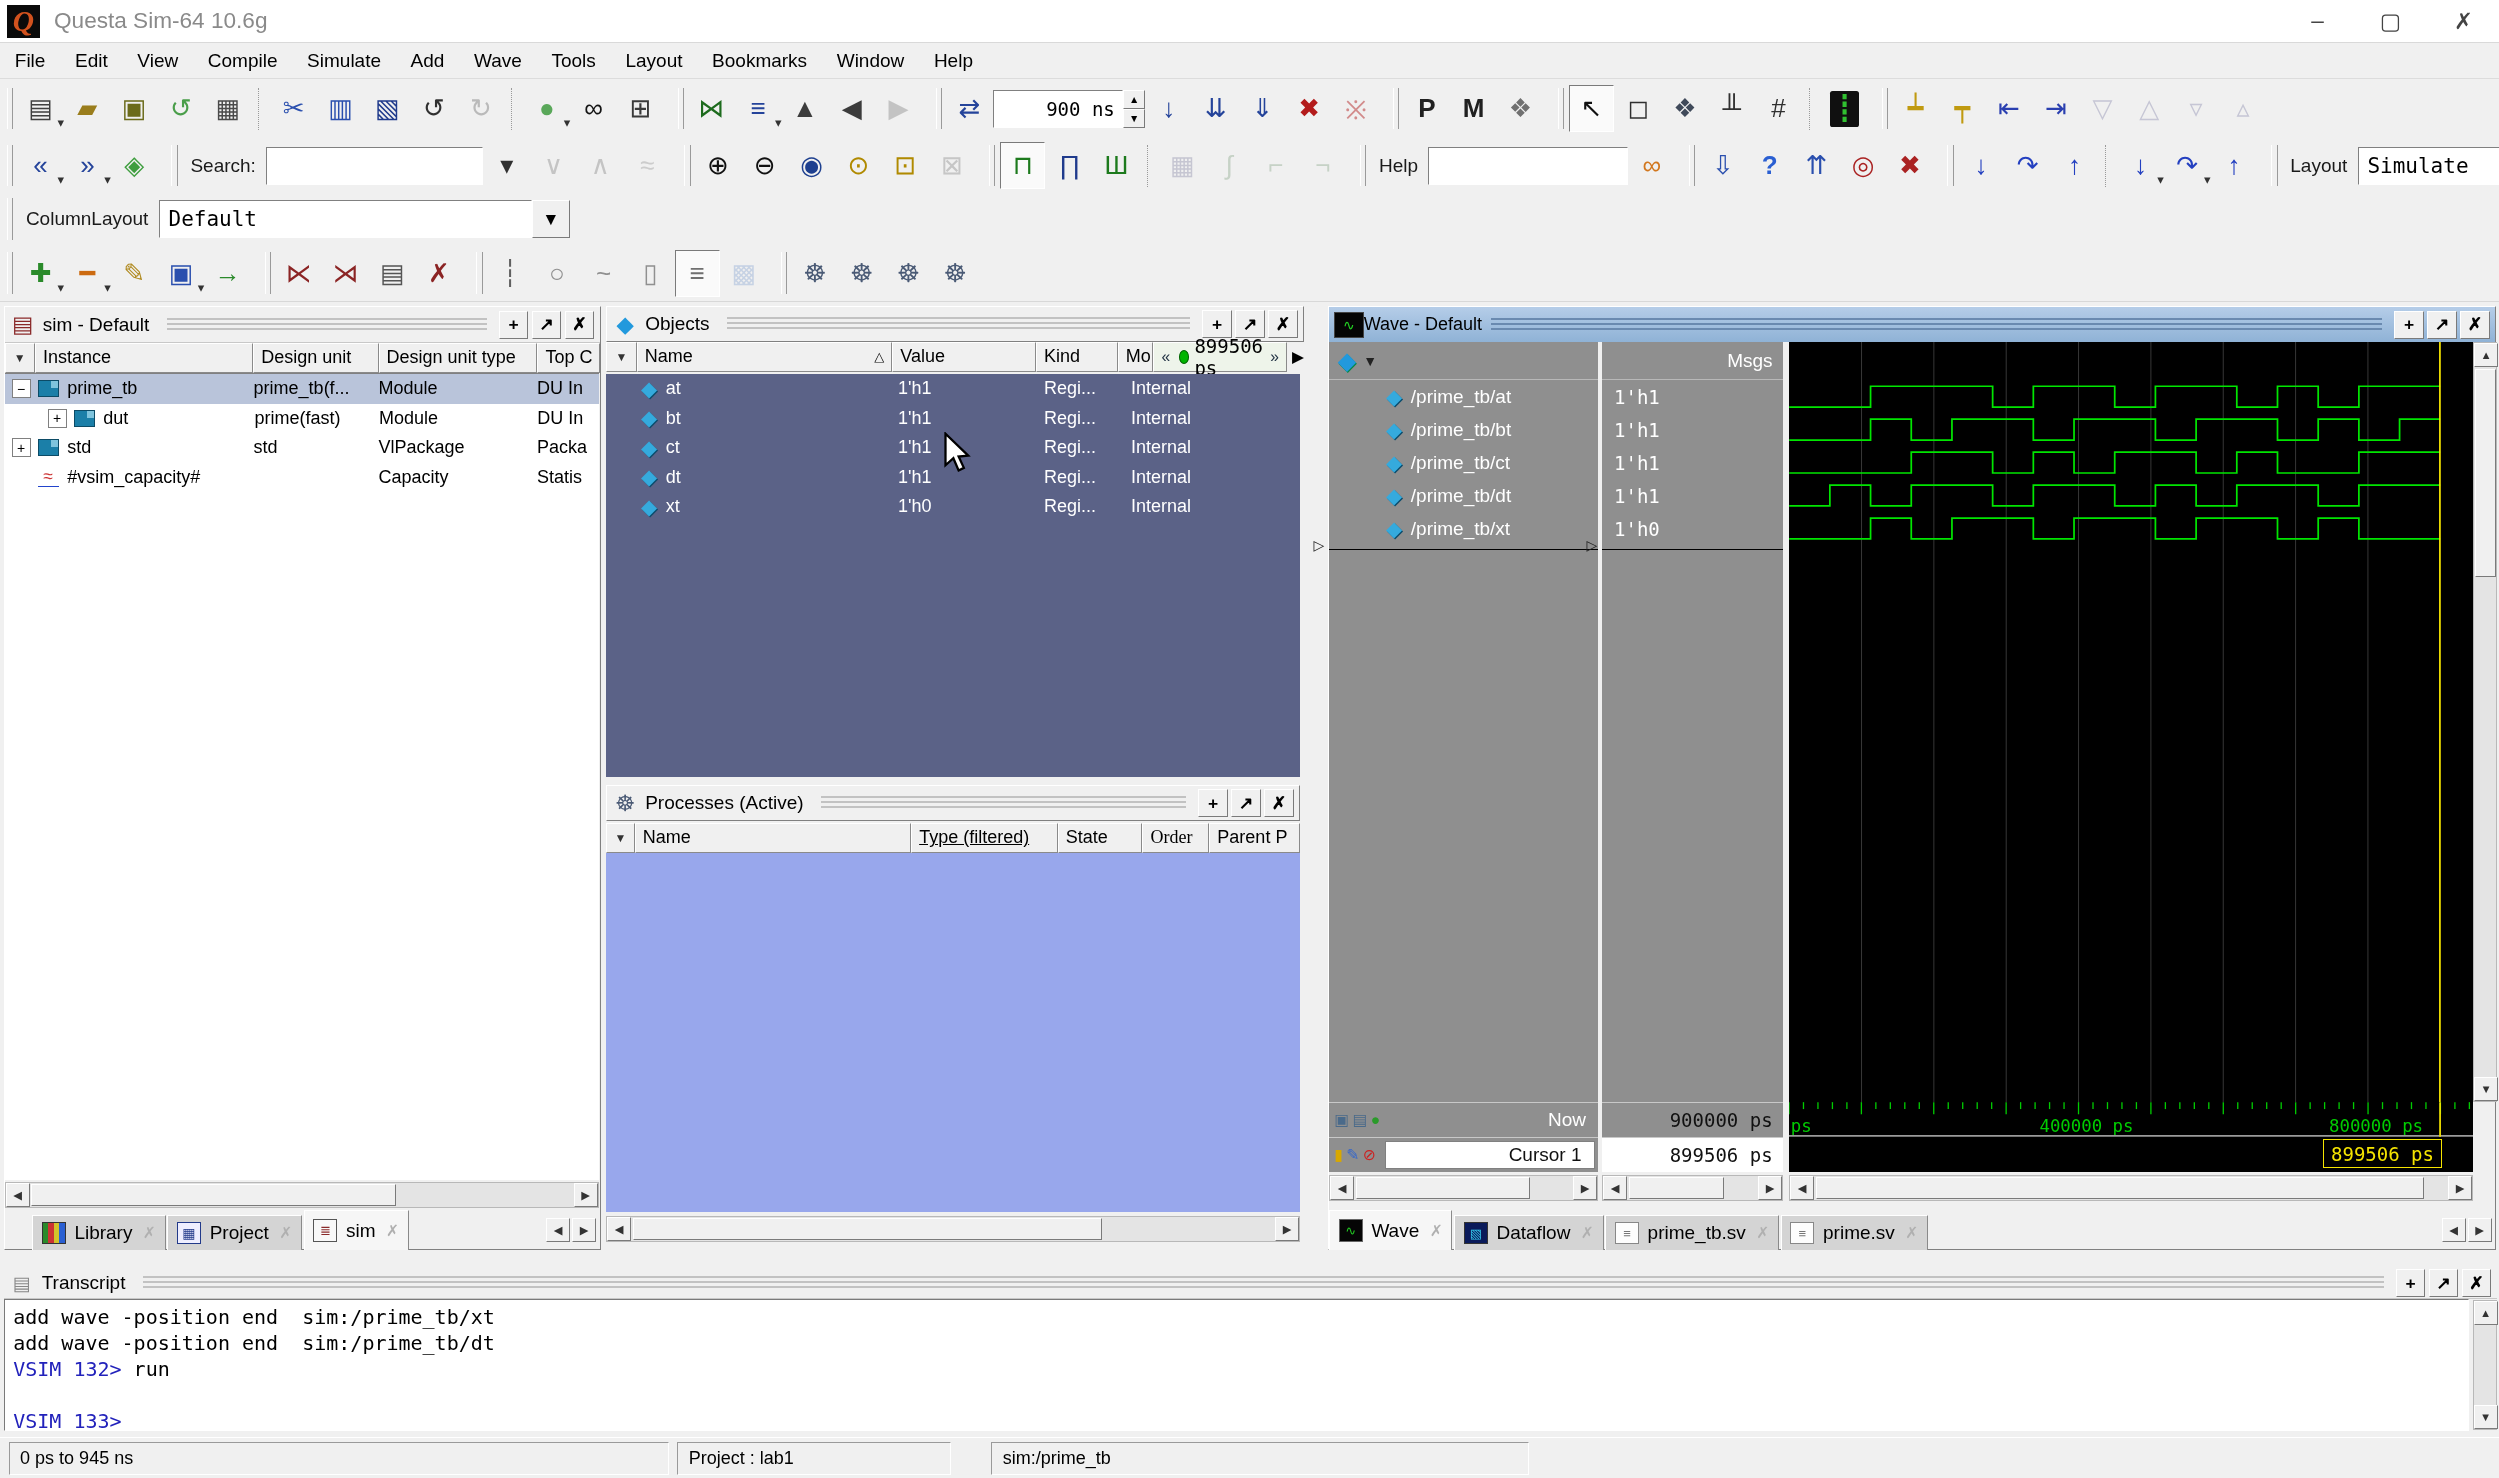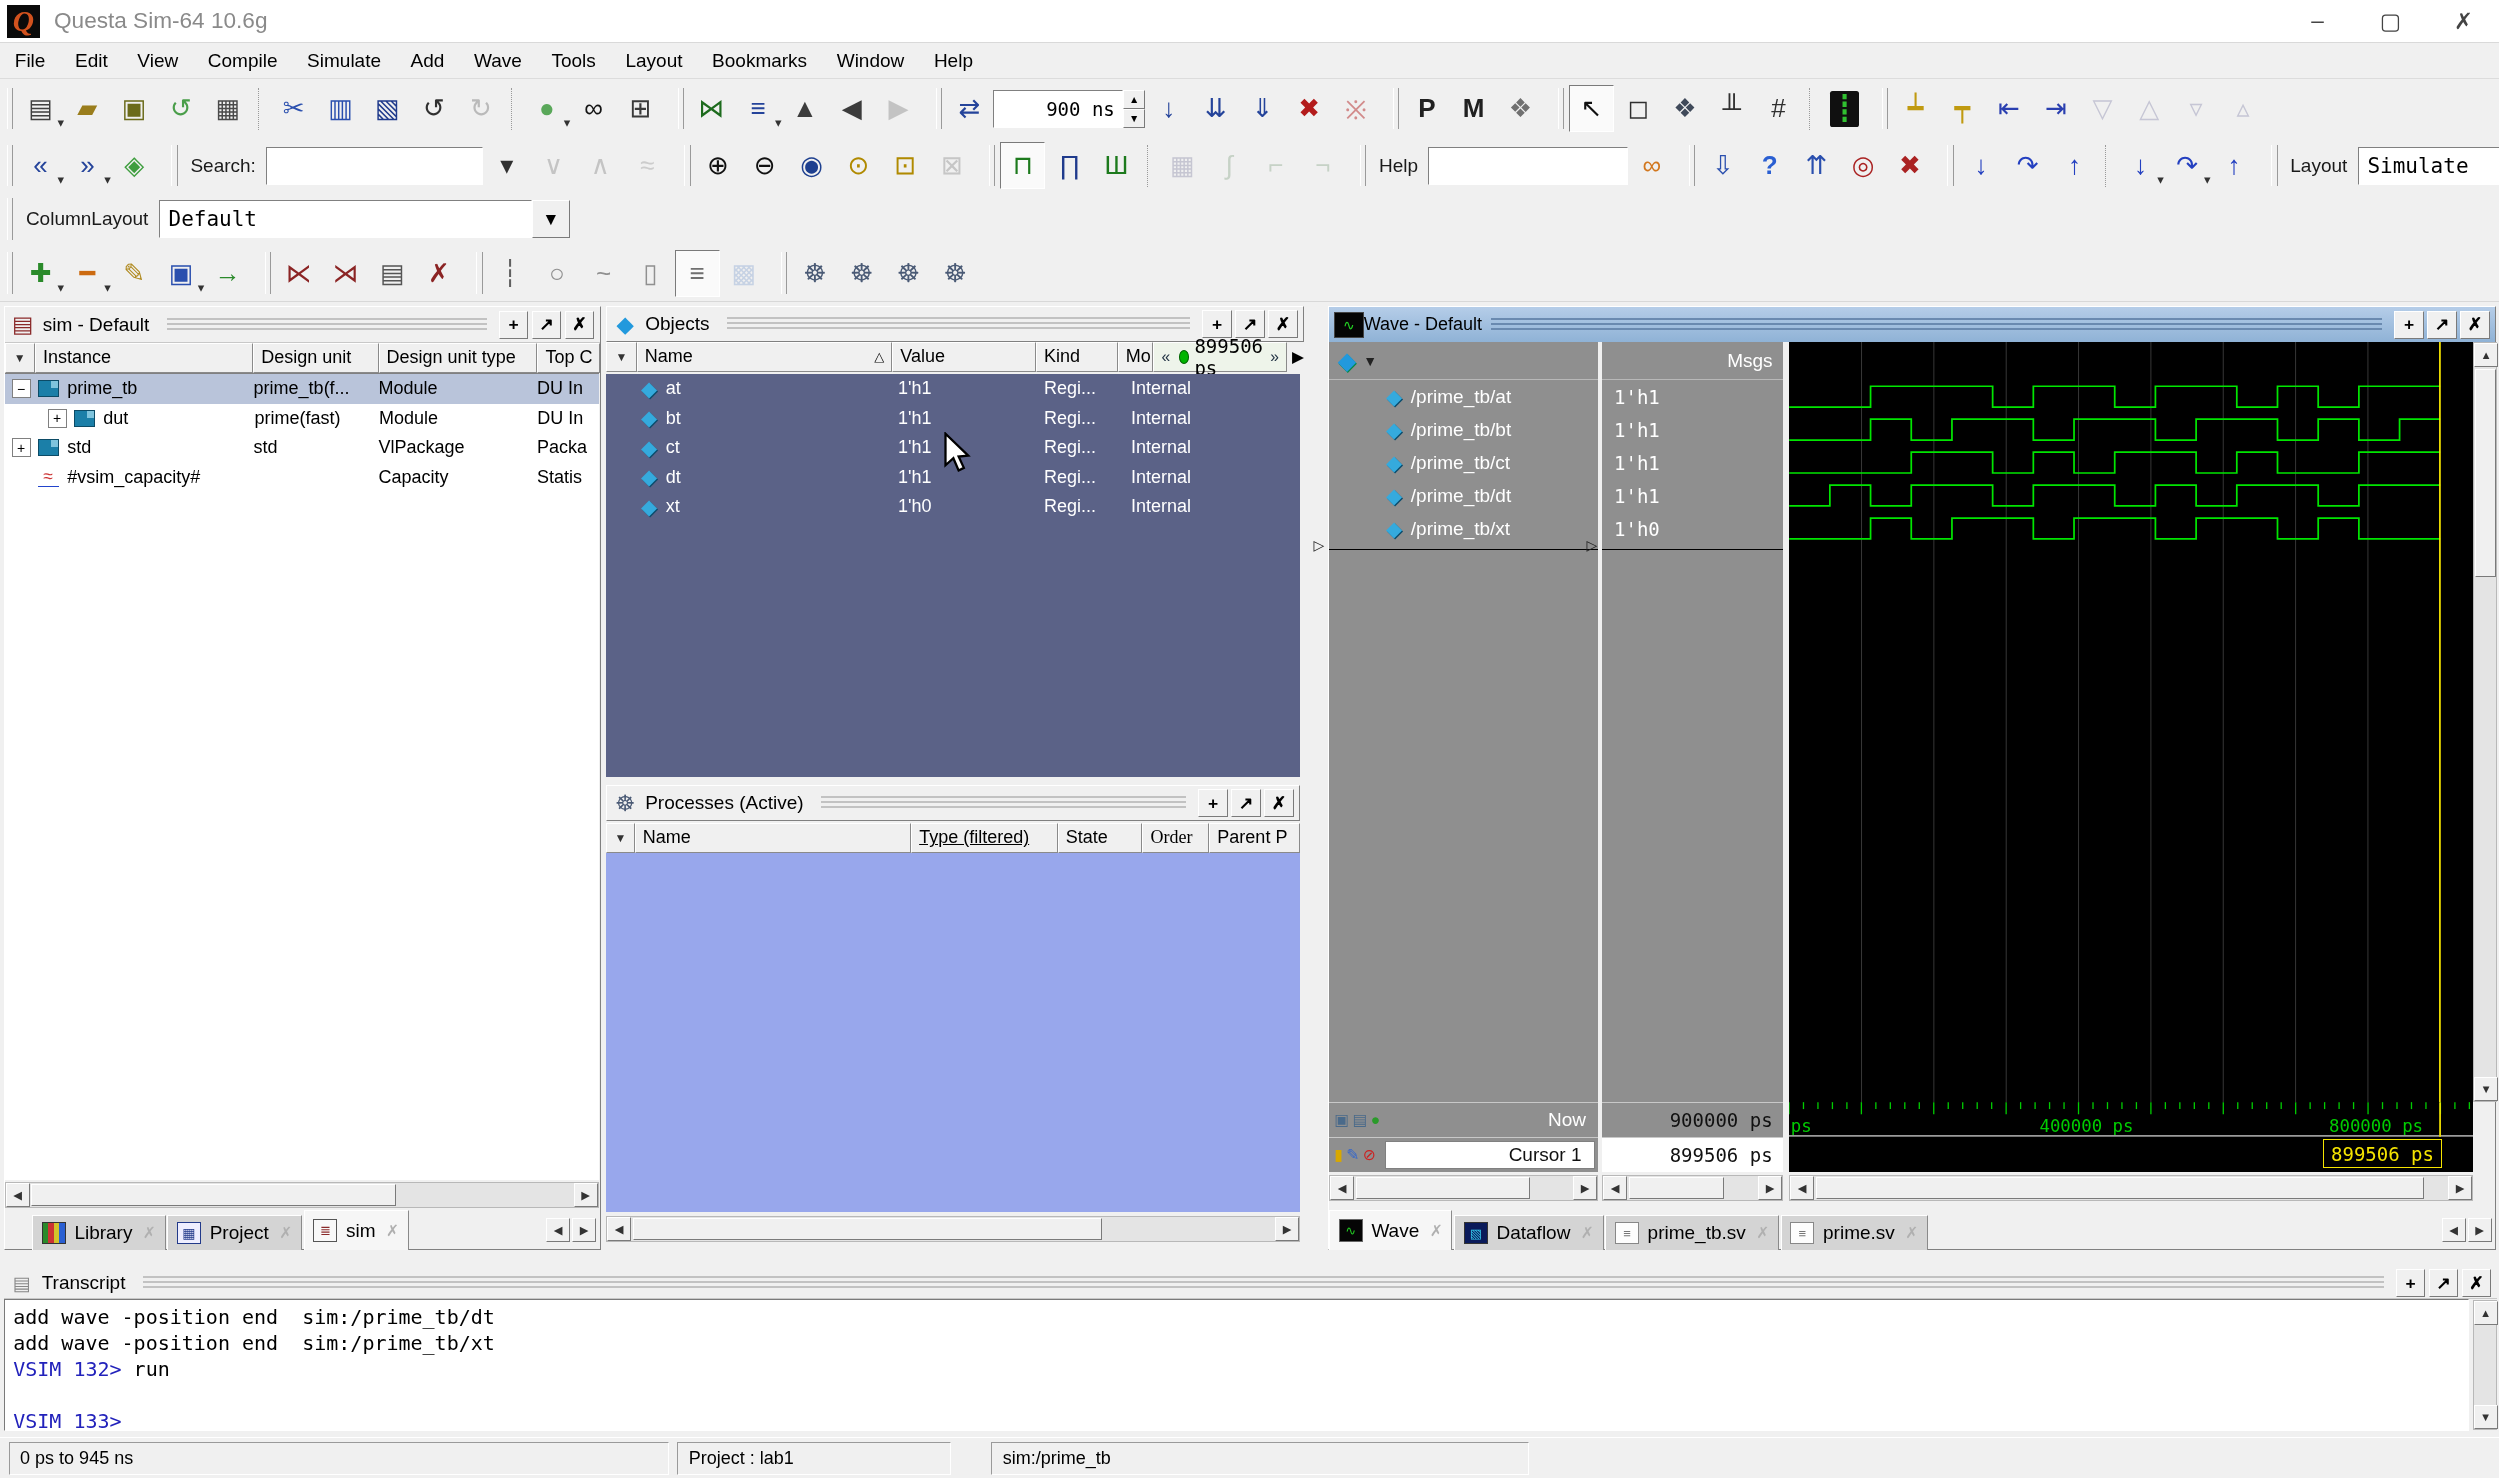--- a/index.html
+++ b/index.html
@@ -938,22 +938,22 @@
     <span class="phead-icon" style="color:#888;font-size:19px;">▤</span>
     <span class="ptitle">Transcript</span>
     <span class="grip"></span>
     <span id="tr-hbtns" style="display:flex;">
         <div class="phbtn">+</div>
         <div class="phbtn">↗</div>
         <div class="phbtn">✗</div>
       </span>
   </div>
   <div id="transcript-body">
+      <div class="tline"><span>add wave -position end  sim:/prime_tb/xt</span></div>
       <div class="tline"><span>add wave -position end  sim:/prime_tb/dt</span></div>
-      <div class="tline"><span>add wave -position end  sim:/prime_tb/xt</span></div>
       <div class="tline"><span class="prompt">VSIM 132&gt;</span><span> run</span></div>
       <div class="tline"><span></span></div>
       <div class="tline"><span class="prompt">VSIM 133&gt;</span><span></span></div>
     </div>
   <div class="vscroll" style="right:0px;top:31px;height:130px;">
     <span class="sarrow" style="top:0;">▲</span>
     <span class="sarrow" style="bottom:0;position:absolute;">▼</span>
   </div>
 </div>
 

